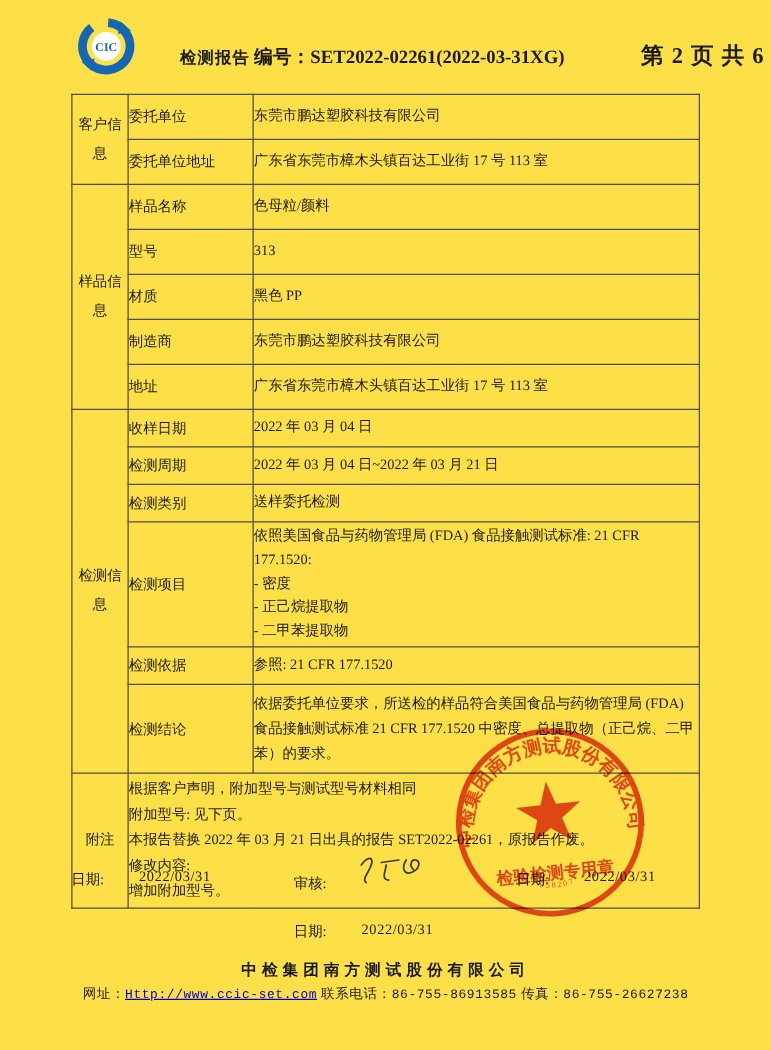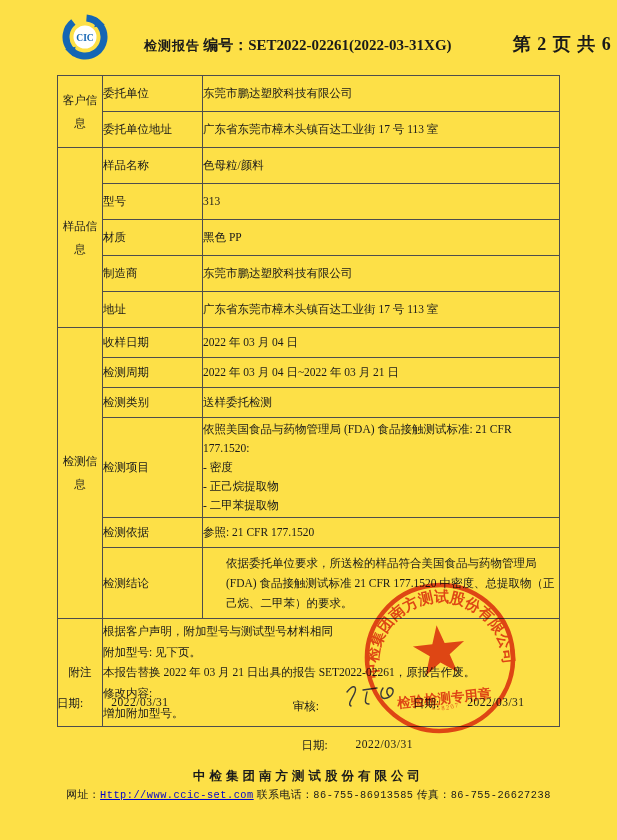--- a/index.html
+++ b/index.html
@@ -23,21 +23,21 @@
   tr.h-md td{height:31px;}
   tr.h-sm td{height:25px;}
   .multiline div{line-height:19px;}
   td.notes-cell{padding:6px 10px 6px 14px;}
   .notes-cell div{line-height:20.5px;}
 
   
   .sig-area{position:absolute;left:57px;top:680px;width:503px;display:flex;}
   .sig-col{display:flex;flex-direction:column;}
   .sig-col.c1{width:178px;}
-  .sig-col.c2{width:178px;align-items:flex-end;}
+  .sig-col.c2{width:178px;}
   .sig-col.c3{width:147px;}
   .sig-top{display:flex;align-items:flex-end;height:42px;}
   .sig-role{font-size:11.5px;padding-bottom:8px;}
   .sig-ink{margin-left:14px;}
   .sig-date{display:flex;margin-top:16px;font-size:11.5px;}
   .sig-date .dt{margin-left:28px;letter-spacing:0.5px;}
 
   
   .stamp{position:absolute;left:360px;top:578px;width:160px;height:160px;opacity:0.88;mix-blend-mode:multiply;transform:rotate(-6deg);pointer-events:none;}
 
@@ -131,21 +131,21 @@
         <div>- 正己烷提取物</div>
         <div>- 二甲苯提取物</div>
       </td>
     </tr>
     <tr class="h-sm">
       <td class="field">检测依据</td>
       <td class="val">参照: 21 CFR 177.1520</td>
     </tr>
     <tr>
       <td class="field">检测结论</td>
-      <td class="val" style="line-height:20px;padding-top:5px;padding-bottom:5px;padding-left:23px;">依据委托单位要求，所送检的样品符合美国食品与药物管理局 (FDA) 食品接触测试标准 21 CFR 177.1520 中密度、总提取物（正己烷、二甲苯）的要求。</td>
+      <td class="val" style="line-height:20px;padding-top:5px;padding-bottom:5px;">依据委托单位要求，所送检的样品符合美国食品与药物管理局 (FDA) 食品接触测试标准 21 CFR 177.1520 中密度、总提取物（正己烷、二甲苯）的要求。</td>
     </tr>
 
     <tr>
       <td class="sec">附注</td>
       <td class="notes-cell" colspan="2">
         <div>根据客户声明，附加型号与测试型号材料相同</div>
         <div>附加型号: 见下页。</div>
         <div>本报告替换 2022 年 03 月 21 日出具的报告 SET2022-02261，原报告作废。</div>
         <div>修改内容:</div>
         <div>增加附加型号。</div>

